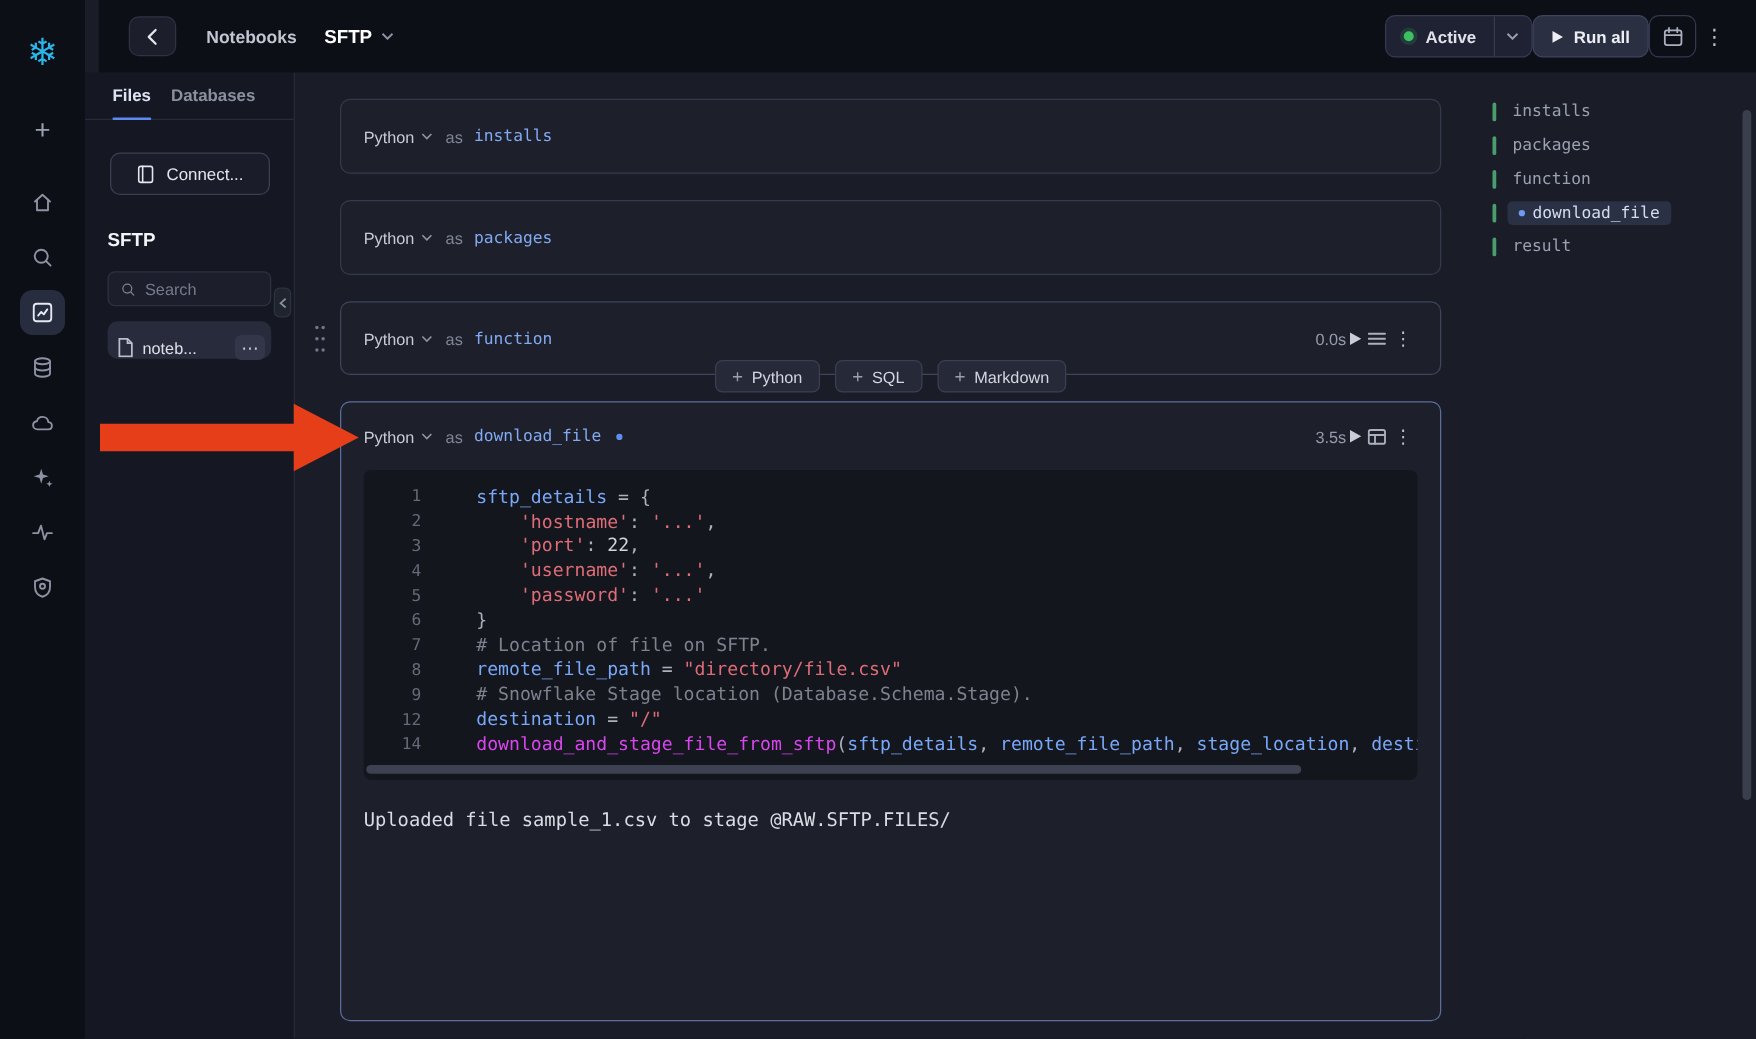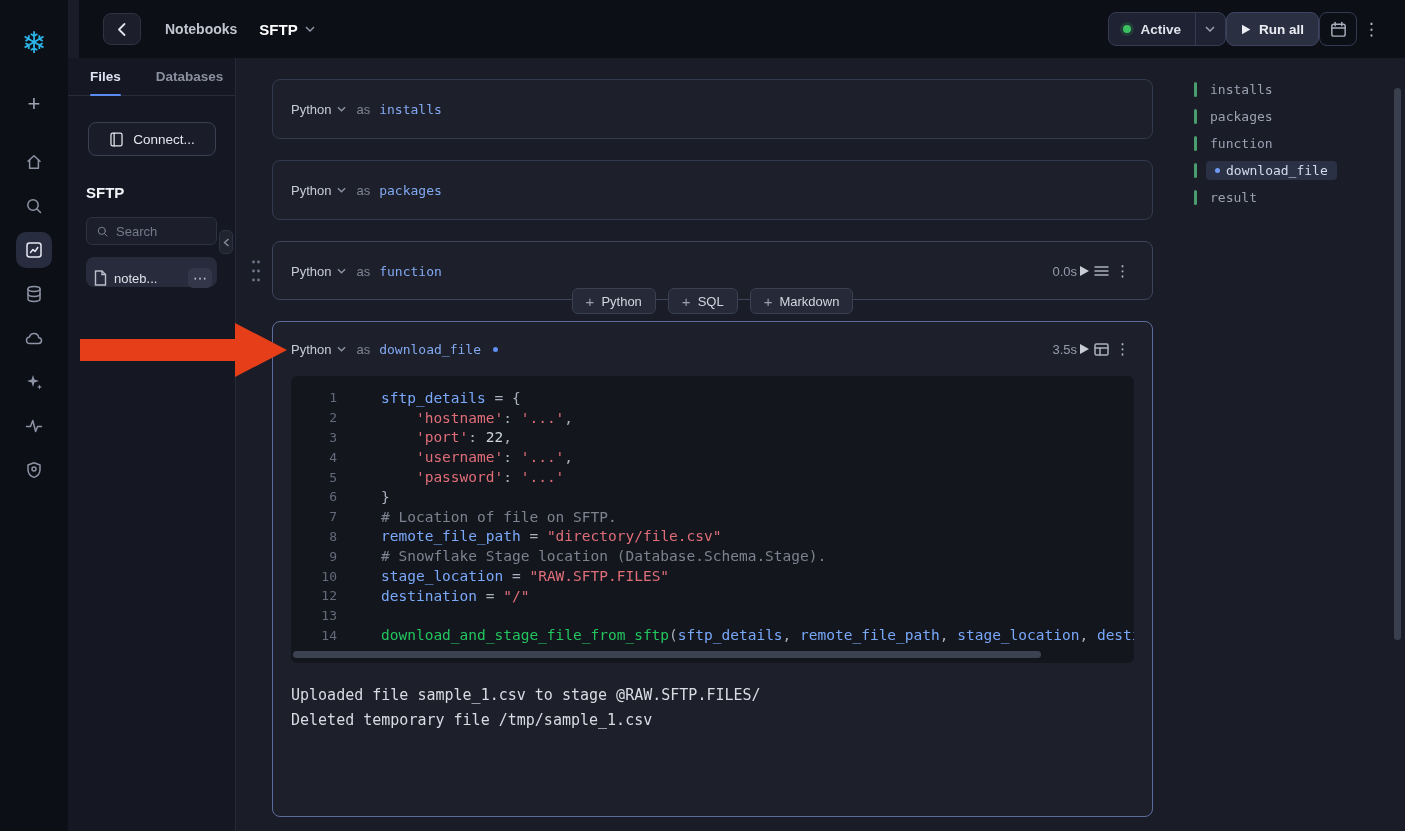--- a/index.html
+++ b/index.html
@@ -26,21 +26,21 @@
   .status-main { display:flex; align-items:center; gap:9px; padding:0 14px; }
   .status-dot { width:8px; height:8px; border-radius:50%; background:#3cc061; box-shadow:0 0 0 3px rgba(60,192,97,.16); }
   .status-text { color:#dfe2ea; font-size:13.5px; font-weight:600; }
   .status-caret { width:30px; display:flex; align-items:center; justify-content:center; border-left:1px solid #363b52; color:#9aa0b0; }
   .runall-btn { height:34px; padding:0 14px; display:flex; align-items:center; gap:8px; background:#2a2f42; border:1px solid #3e4460; border-radius:8px; color:#eceef4; font-size:13.5px; font-weight:600; cursor:pointer; }
   .sched-btn { width:38px; height:34px; display:flex; align-items:center; justify-content:center; background:transparent; border:1px solid #343952; border-radius:8px; color:#aab0bd; cursor:pointer; }
   .kebab-top { background:none; border:none; color:#b9bdc8; font-size:17px; cursor:pointer; padding:4px 6px; }
 
   
   .sidebar { position:absolute; left:68px; top:58px; width:168px; height:773px; background:#151823; border-right:1px solid #262a38; z-index:8; }
-  .tabs { display:flex; gap:35px; height:38px; padding-left:22px; border-bottom:1px solid #272b3a; }
+  .tabs { display:flex; gap:16px; height:38px; padding-left:22px; border-bottom:1px solid #272b3a; }
   .tab { position:relative; display:flex; align-items:center; font-size:13.5px; font-weight:600; color:#8b90a0; cursor:pointer; }
   .tab.active { color:#dfe4f5; }
   .tab.active::after { content:""; position:absolute; left:0; right:0; bottom:-1px; height:2px; background:#5b8bf0; border-radius:2px; }
   .connect-btn { display:flex; align-items:center; justify-content:center; gap:8px; width:128px; height:34px; margin:26px auto 0; background:#1a1d29; border:1px solid #3a3f52; border-radius:8px; color:#e4e6ee; font-size:13.5px; cursor:pointer; }
   .side-title { margin:28px 0 0 18px; font-size:15px; font-weight:700; color:#f2f4f8; }
   .search-box { display:flex; align-items:center; gap:7px; height:28px; margin:16px 18px 0; padding:0 9px; background:#1c1f2b; border:1px solid #2d3140; border-radius:6px; color:#7d8292; }
   .search-box input { flex:1; min-width:0; background:transparent; border:none; outline:none; color:#c6cad6; font-size:13px; font-family:"Liberation Sans", sans-serif; }
   .search-box input::placeholder { color:#757b8c; }
   .file-item { display:flex; align-items:center; gap:7px; height:30px; margin:12px 18px 0; padding:12px 5px 0 8px; background:#272b3c; border-radius:8px; cursor:pointer; }
   .file-name { font-size:13px; color:#dde0e8; white-space:nowrap; overflow:hidden; }
@@ -71,21 +71,21 @@
   
   .code-editor { position:relative; margin:0 18px; background:#14161e; border-radius:6px; padding:12px 0 18px; overflow:hidden; cursor:text; }
   .code-line { display:flex; align-items:center; height:19.8px; font-family:"DejaVu Sans Mono", monospace; font-size:14.5px; white-space:pre; }
   .ln { width:46px; text-align:right; margin-right:44px; font-size:13px; color:#646a7a; flex:none; }
   .code-text { white-space:pre; }
   .tok-v { color:#79a8f9; }
   .tok-s { color:#de6d77; }
   .tok-n { color:#cfd3dc; }
   .tok-c { color:#7d828f; }
   .tok-p { color:#aab0bc; }
-  .tok-f { color:#22c55e; }
+  .tok-f { color:#d946ef; }
   .hscrollbar { position:absolute; left:2px; bottom:5px; width:748px; height:7px; background:#3c4252; border-radius:4px; cursor:pointer; }
 
   .cell-output { margin:20px 18px 0; font-family:"DejaVu Sans Mono", monospace; font-size:15px; line-height:24.5px; color:#d9dce3; }
 
   
   .outline { position:absolute; left:958px; top:18px; width:185px; }
   .outline-item { display:flex; align-items:center; height:27px; cursor:pointer; }
   .outline-bar { width:3px; height:15px; border-radius:2px; background:#4a9d6e; margin-right:9px; flex:none; }
   .outline-pill { display:flex; align-items:center; gap:6px; padding:2px 4px; border-radius:4px; }
   .outline-item.active .outline-pill { background:#2a3144; padding:2px 9px; }
@@ -347,30 +347,27 @@
         <div class="code-lines">
             <div class="code-line"><span class="ln">1</span><span class="code-text"><span class="tok-v">sftp_details</span><span class="tok-p"> = {</span></span></div>
             <div class="code-line"><span class="ln">2</span><span class="code-text"><span class="tok-p">    </span><span class="tok-s">'hostname'</span><span class="tok-p">: </span><span class="tok-s">'...'</span><span class="tok-p">,</span></span></div>
             <div class="code-line"><span class="ln">3</span><span class="code-text"><span class="tok-p">    </span><span class="tok-s">'port'</span><span class="tok-p">: </span><span class="tok-n">22</span><span class="tok-p">,</span></span></div>
             <div class="code-line"><span class="ln">4</span><span class="code-text"><span class="tok-p">    </span><span class="tok-s">'username'</span><span class="tok-p">: </span><span class="tok-s">'...'</span><span class="tok-p">,</span></span></div>
             <div class="code-line"><span class="ln">5</span><span class="code-text"><span class="tok-p">    </span><span class="tok-s">'password'</span><span class="tok-p">: </span><span class="tok-s">'...'</span></span></div>
             <div class="code-line"><span class="ln">6</span><span class="code-text"><span class="tok-p">}</span></span></div>
             <div class="code-line"><span class="ln">7</span><span class="code-text"><span class="tok-c"># Location of file on SFTP.</span></span></div>
             <div class="code-line"><span class="ln">8</span><span class="code-text"><span class="tok-v">remote_file_path</span><span class="tok-p"> = </span><span class="tok-s">"directory/file.csv"</span></span></div>
             <div class="code-line"><span class="ln">9</span><span class="code-text"><span class="tok-c"># Snowflake Stage location (Database.Schema.Stage).</span></span></div>
-            <div class="code-line"><span class="ln">10</span><span class="code-text"><span class="tok-v">stage_location</span><span class="tok-p"> = </span><span class="tok-s">"RAW.SFTP.FILES"</span></span></div>
             <div class="code-line"><span class="ln">12</span><span class="code-text"><span class="tok-v">destination</span><span class="tok-p"> = </span><span class="tok-s">"/"</span></span></div>
-            <div class="code-line"><span class="ln">13</span><span class="code-text"></span></div>
             <div class="code-line"><span class="ln">14</span><span class="code-text"><span class="tok-f">download_and_stage_file_from_sftp</span><span class="tok-p">(</span><span class="tok-v">sftp_details</span><span class="tok-p">, </span><span class="tok-v">remote_file_path</span><span class="tok-p">, </span><span class="tok-v">stage_location</span><span class="tok-p">, </span><span class="tok-v">destination</span></span></div>
           </div>
         <div class="hscrollbar"></div>
       </div>
       <div class="cell-output">
           <div class="out-line">Uploaded file sample_1.csv to stage @RAW.SFTP.FILES/</div>
-          <div class="out-line">Deleted temporary file /tmp/sample_1.csv</div>
         </div>
     </section>
 
     <nav class="outline">
         <div class="outline-item">
           <span class="outline-bar"></span>
           <span class="outline-pill">
             <span class="outline-label">installs</span>
           </span>
         </div>

